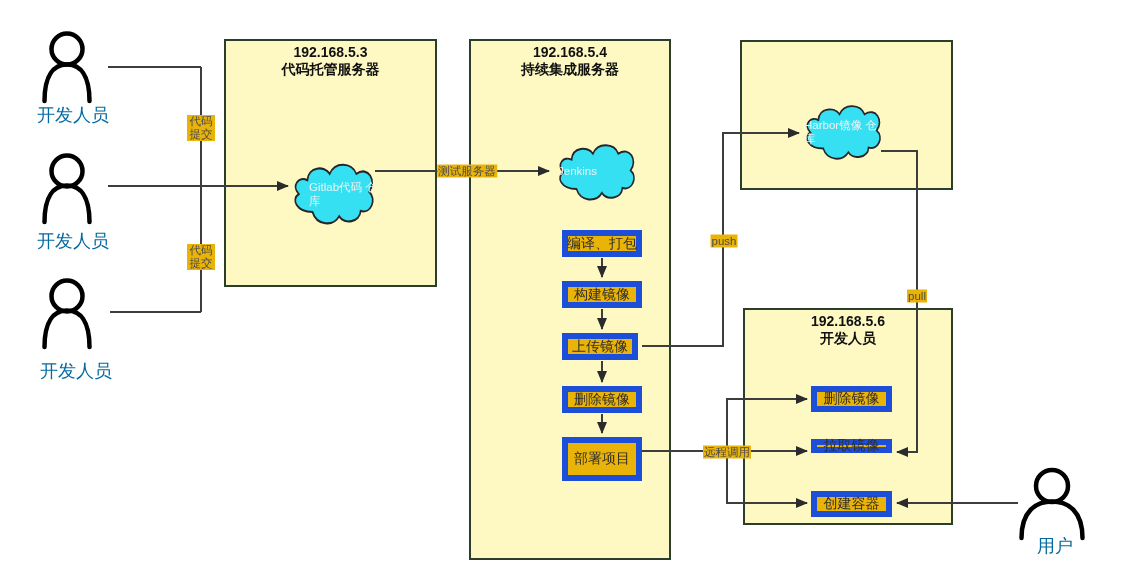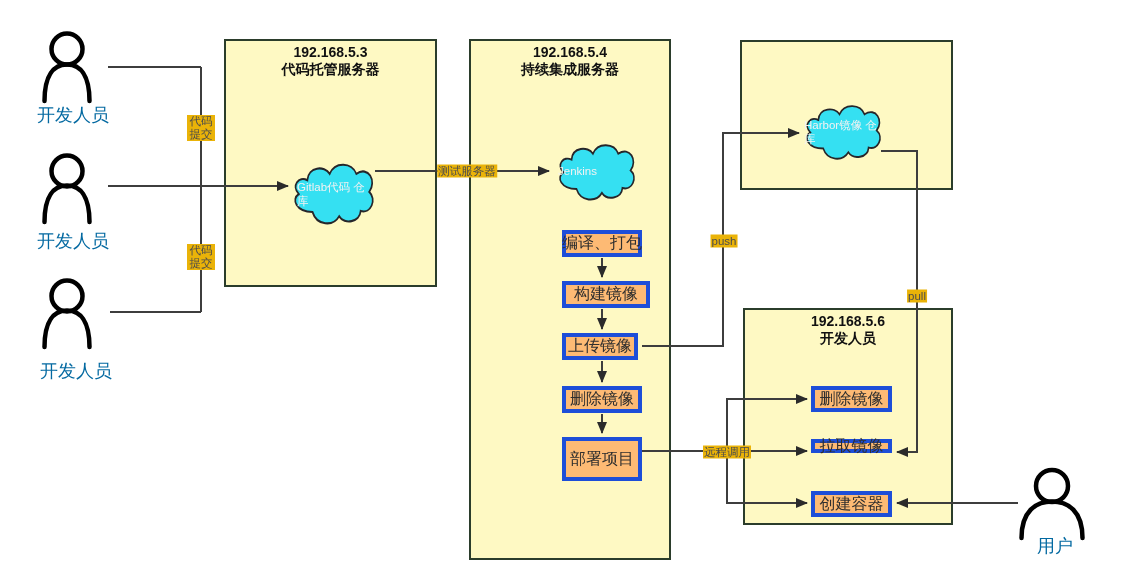--- a/index.html
+++ b/index.html
@@ -8,23 +8,23 @@
     font-family:"Liberation Sans","DejaVu Sans",sans-serif;
   }
   .server{
     position:absolute;background:#fef9c3;border:2px solid #2b3d2b;box-sizing:border-box;
   }
   .server-title{
     position:absolute;left:0;right:0;top:3px;text-align:center;
     font-size:14px;font-weight:bold;color:#111111;line-height:17px;
   }
   .step{
-    position:absolute;background:#fdba74;border:4px solid #1d4ed8;box-sizing:border-box;
+    position:absolute;background:#eab308;border:6px solid #1d4ed8;box-sizing:border-box;
     display:flex;align-items:center;justify-content:center;
-    font-size:16px;color:#2e2e2e;white-space:nowrap;z-index:6;
+    font-size:14px;color:#2e2e2e;white-space:nowrap;z-index:6;
   }
   .cloud-label{
     position:absolute;text-align:left;color:#f2f2f2;font-size:11.5px;line-height:13.5px;
     z-index:5;transform:translate(-50%,-50%);width:78px;
   }
   .edge-label{
     position:absolute;transform:translate(-50%,-50%);background:#eab308;color:#4c4c4c;
     font-size:11.5px;line-height:13px;text-align:center;padding:0 1px;z-index:7;
   }
   .edge-label.narrow{width:26px;}
@@ -121,30 +121,30 @@
       <circle cx="67" cy="296" r="15.5"></circle>
       <path d="M 44.5 347 C 44.5 321 54 310.5 67 310.5 C 80 310.5 89.5 321 89.5 347"></path>
     </g>
     <g class="person">
       <circle cx="1052" cy="486" r="16"></circle>
       <path d="M 1021.5 538 C 1021.5 511 1036 501.5 1052 501.5 C 1068 501.5 1082.5 511 1082.5 538"></path>
     </g>
   </svg>
 
   <div class="step" style="left:562px;top:230px;width:80px;height:27px">编译、打包</div>
-  <div class="step" style="left:562px;top:281px;width:88px;height:27px">构建镜像</div>
+  <div class="step" style="left:562px;top:281px;width:80px;height:27px">构建镜像</div>
   <div class="step" style="left:562px;top:333px;width:76px;height:27px">上传镜像</div>
   <div class="step" style="left:562px;top:386px;width:80px;height:27px">删除镜像</div>
   <div class="step" style="left:562px;top:437px;width:80px;height:44px">部署项目</div>
 
   <div class="step" style="left:811px;top:386px;width:81px;height:26px">删除镜像</div>
   <div class="step" style="left:811px;top:439px;width:81px;height:14px">拉取镜像</div>
   <div class="step" style="left:811px;top:491px;width:81px;height:26px">创建容器</div>
 
-  <div class="cloud-label" style="left:336px;top:194px">Gitlab代码 仓库</div>
+  <div class="cloud-label" style="left:348px;top:194px">Gitlab代码 仓库</div>
   <div class="cloud-label" style="left:597px;top:172px">Jenkins</div>
   <div class="cloud-label" style="left:843px;top:132px">Harbor镜像 仓库</div>
 
   <div class="edge-label narrow" style="left:201px;top:128px">代码提交</div>
   <div class="edge-label narrow" style="left:201px;top:257px">代码提交</div>
   <div class="edge-label nowrap" style="left:467px;top:171px">测试服务器</div>
   <div class="edge-label nowrap" style="left:724px;top:241px">push</div>
   <div class="edge-label nowrap" style="left:727px;top:452px">远程调用</div>
   <div class="edge-label nowrap" style="left:917px;top:296px">pull</div>
 

